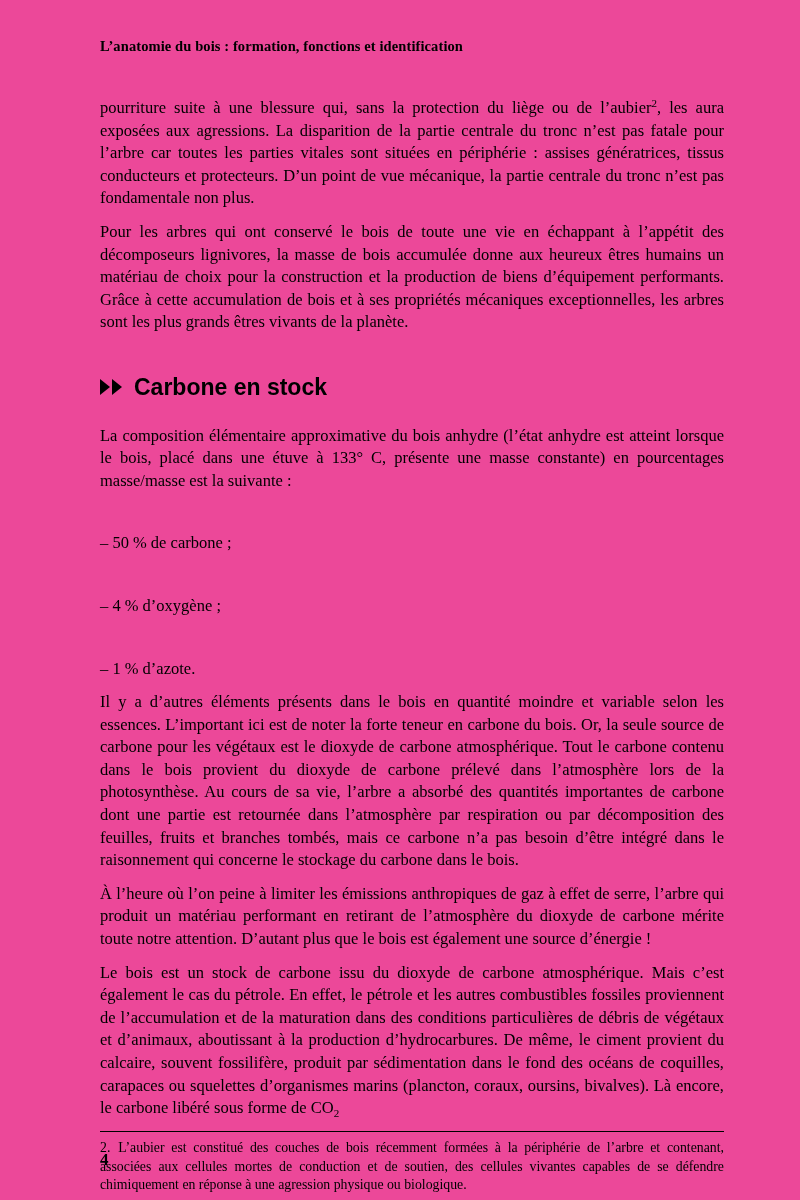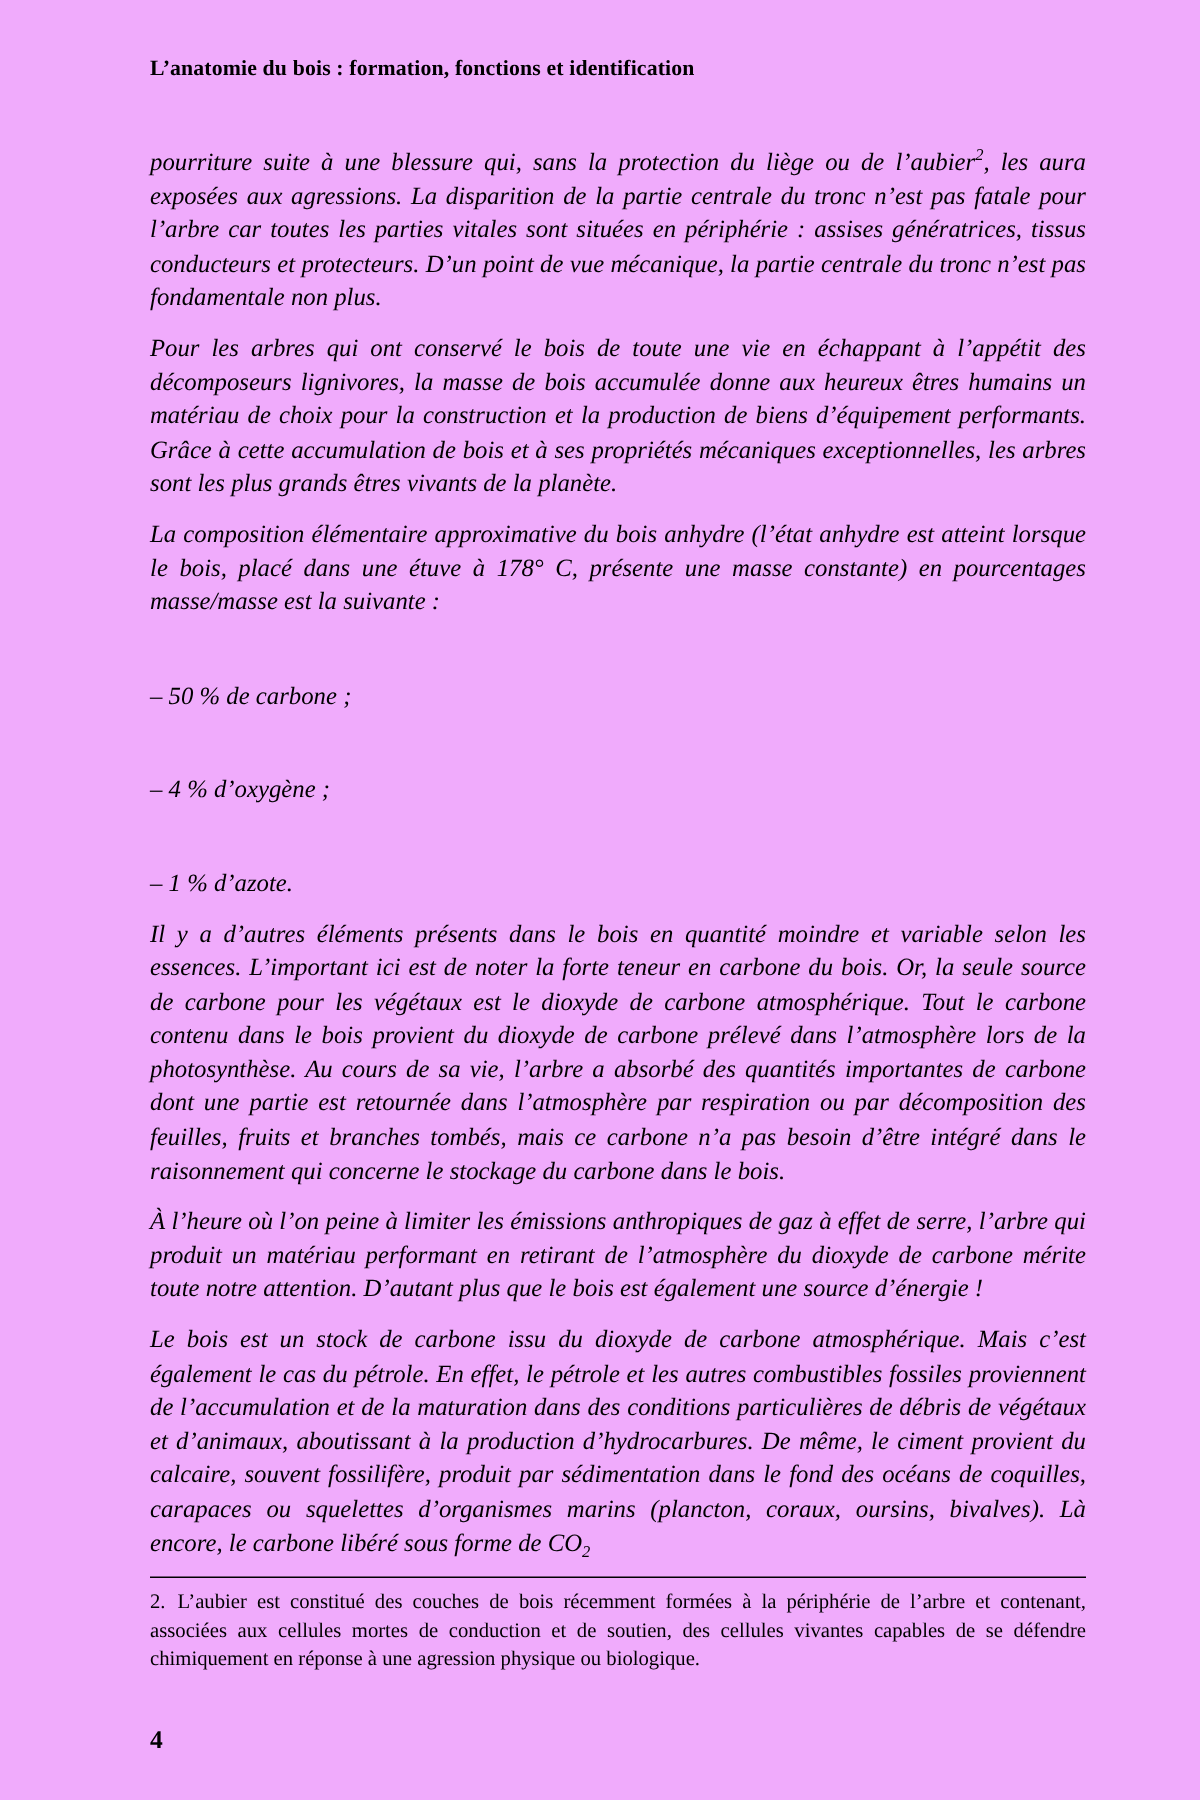--- a/index.html
+++ b/index.html
@@ -9,33 +9,32 @@
     height: 1200px;
     font-family: "Liberation Serif", serif;
     color: #000000;
     position: relative;
   }
   .page {
     position: relative;
     width: 800px;
     height: 1200px;
     padding: 38px 76px 0 100px;
-    background: #f0abfc;
+    background: #ec4899;
     overflow: hidden;
   }
   .running-header {
     font-weight: bold;
     font-size: 14.5px;
     letter-spacing: 0.1px;
     margin-bottom: 42px;
   }
   .body-text {
     font-size: 16.5px;
     line-height: 22.6px;
-    font-style: italic;
   }
   .para {
     text-align: justify;
     margin-bottom: 11px;
   }
   .para sup {
     font-size: 11px;
     line-height: 0;
     vertical-align: super;
   }
@@ -96,22 +95,31 @@
 <div class="page">
 
   <header class="running-header">L’anatomie du bois : formation, fonctions et identification</header>
 
   <main class="body-text">
 
     <p class="para"><span>pourriture suite à une blessure qui, sans la protection du liège ou de l’aubier</span><sup>2</sup><span>, les aura exposées aux agressions. La disparition de la partie centrale du tronc n’est pas fatale pour l’arbre car toutes les parties vitales sont situées en périphérie : assises génératrices, tissus conducteurs et protecteurs. D’un point de vue mécanique, la partie centrale du tronc n’est pas fondamentale non plus.</span></p>
 
     <p class="para">Pour les arbres qui ont conservé le bois de toute une vie en échappant à l’appétit des décomposeurs lignivores, la masse de bois accumulée donne aux heureux êtres humains un matériau de choix pour la construction et la production de biens d’équipement performants. Grâce à cette accumulation de bois et à ses propriétés mécaniques exceptionnelles, les arbres sont les plus grands êtres vivants de la planète.</p>
 
+    <h2 class="section-heading">
+      <span class="heading-icon">
+        <svg width="24" height="16" viewBox="0 0 24 16" xmlns="http://www.w3.org/2000/svg" aria-hidden="true">
+          <polygon points="0,0 10,8 0,16" fill="#000000"></polygon>
+          <polygon points="12,0 22,8 12,16" fill="#000000"></polygon>
+        </svg>
+      </span>
+      <span>Carbone en stock</span>
+    </h2>
 
-    <p class="para">La composition élémentaire approximative du bois anhydre (l’état anhydre est atteint lorsque le bois, placé dans une étuve à 178° C, présente une masse constante) en pourcentages masse/masse est la suivante :</p>
+    <p class="para">La composition élémentaire approximative du bois anhydre (l’état anhydre est atteint lorsque le bois, placé dans une étuve à 133° C, présente une masse constante) en pourcentages masse/masse est la suivante :</p>
 
     <ul class="dash-list">
       <li>– 50 % de carbone ;</li>
       <li>– 4 % d’oxygène ;</li>
       <li>– 1 % d’azote.</li>
     </ul>
 
     <p class="para">Il y a d’autres éléments présents dans le bois en quantité moindre et variable selon les essences. L’important ici est de noter la forte teneur en carbone du bois. Or, la seule source de carbone pour les végétaux est le dioxyde de carbone atmosphérique. Tout le carbone contenu dans le bois provient du dioxyde de carbone prélevé dans l’atmosphère lors de la photosynthèse. Au cours de sa vie, l’arbre a absorbé des quantités importantes de carbone dont une partie est retournée dans l’atmosphère par respiration ou par décomposition des feuilles, fruits et branches tombés, mais ce carbone n’a pas besoin d’être intégré dans le raisonnement qui concerne le stockage du carbone dans le bois.</p>
 
     <p class="para">À l’heure où l’on peine à limiter les émissions anthropiques de gaz à effet de serre, l’arbre qui produit un matériau performant en retirant de l’atmosphère du dioxyde de carbone mérite toute notre attention. D’autant plus que le bois est également une source d’énergie !</p>

